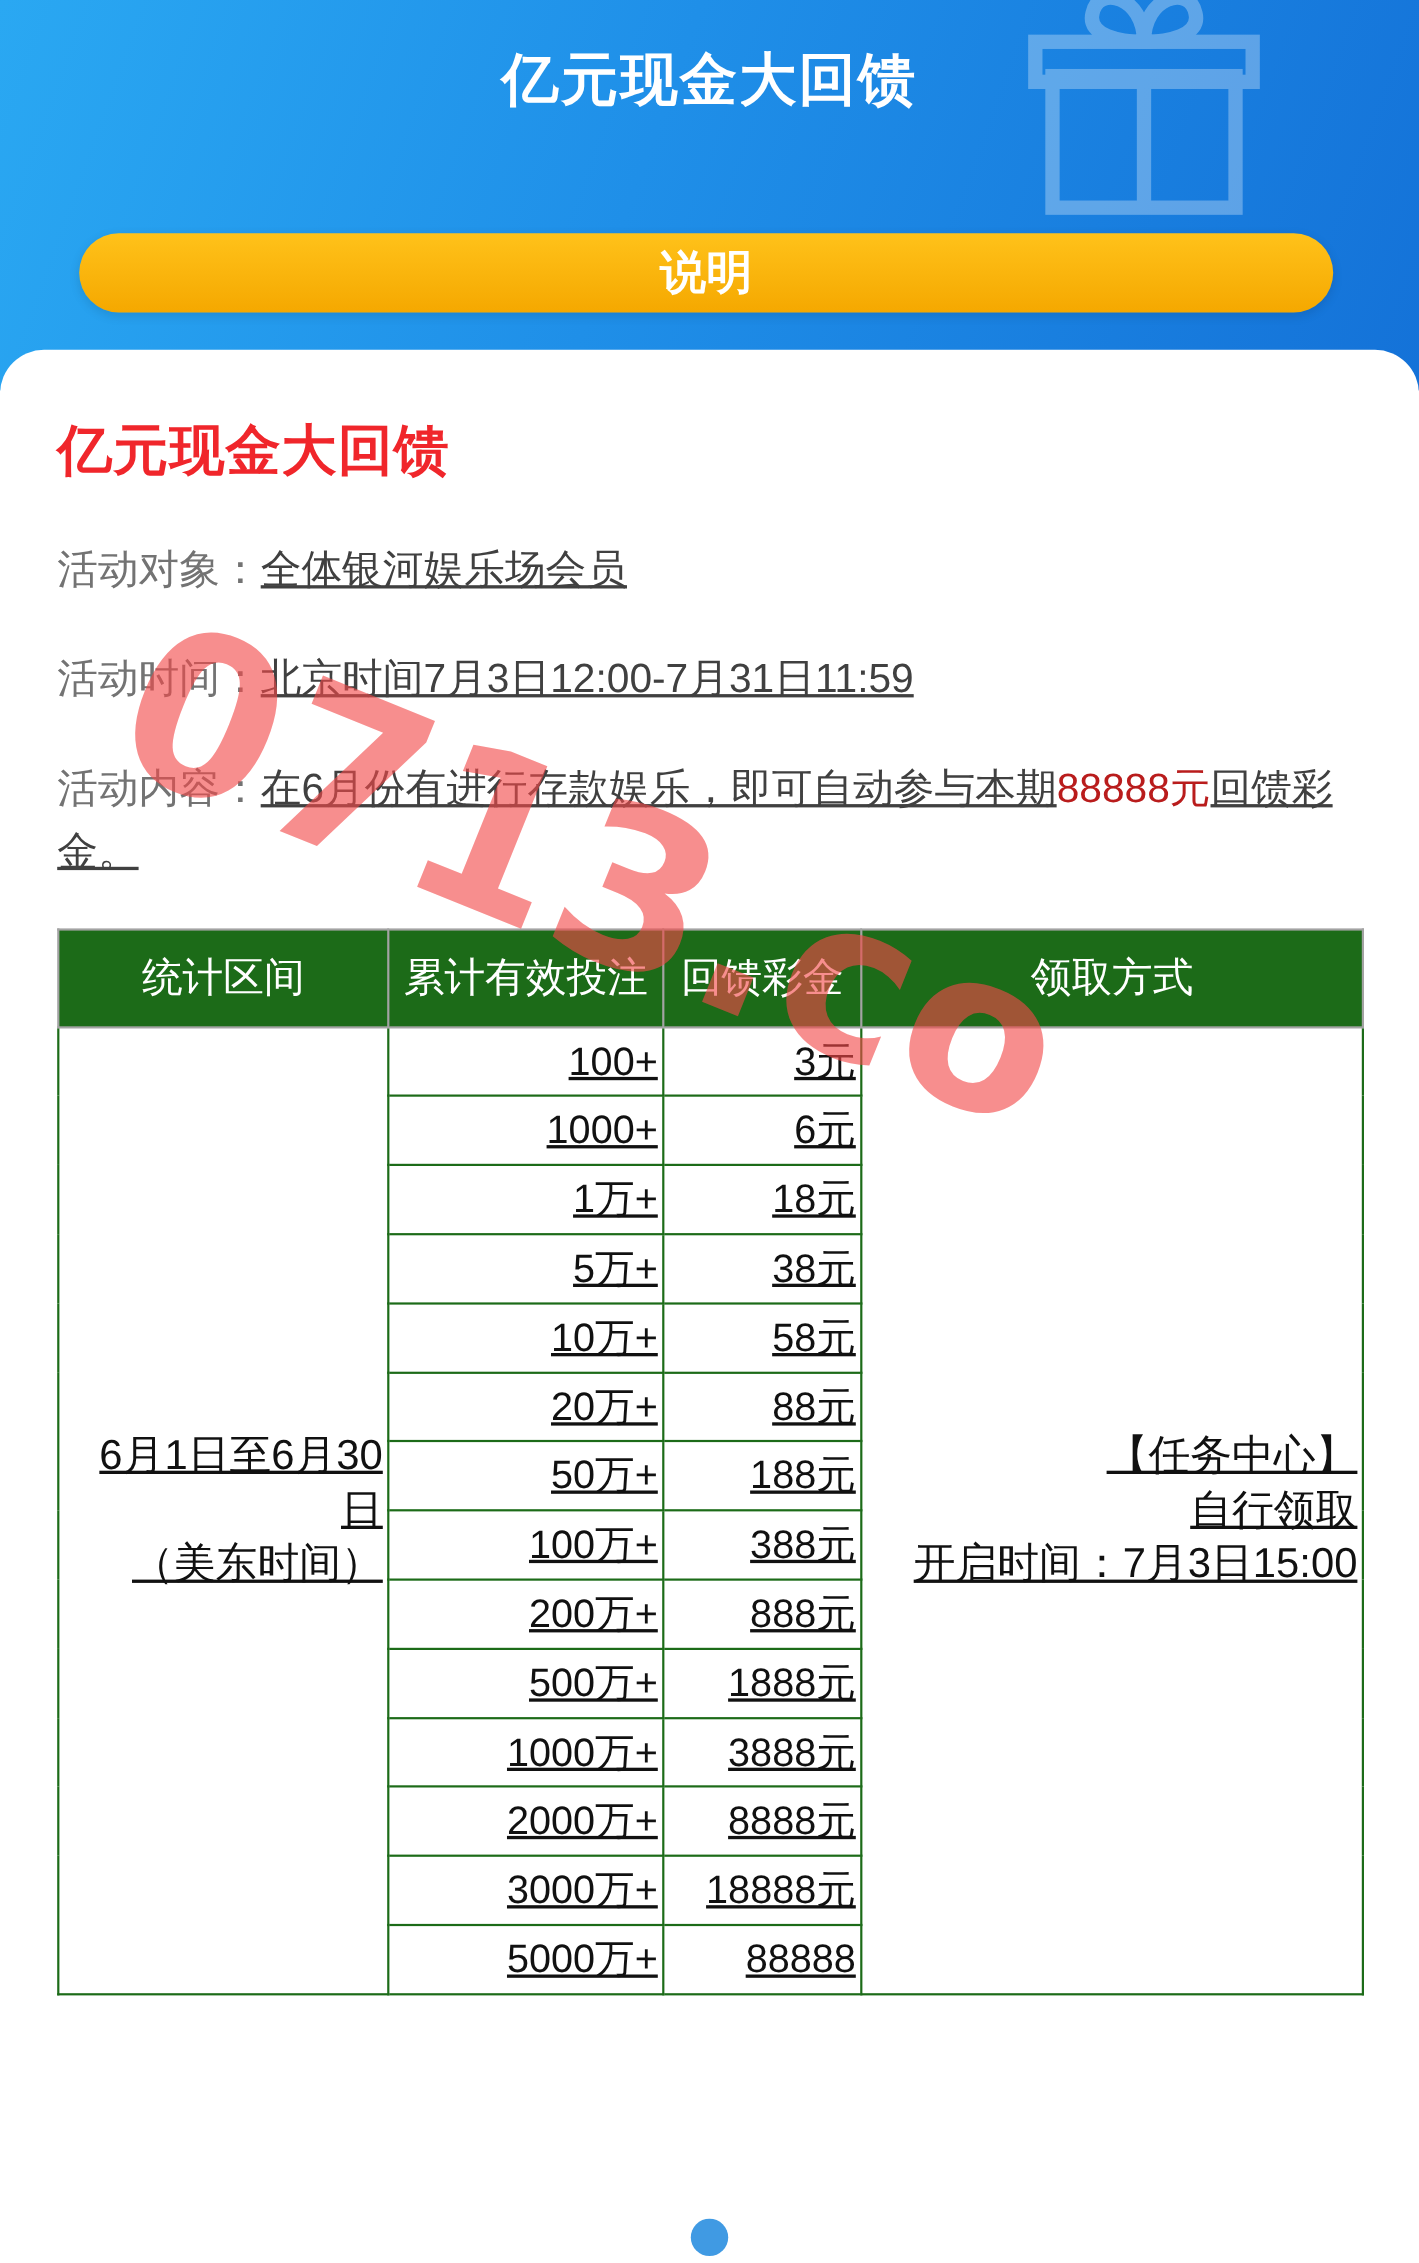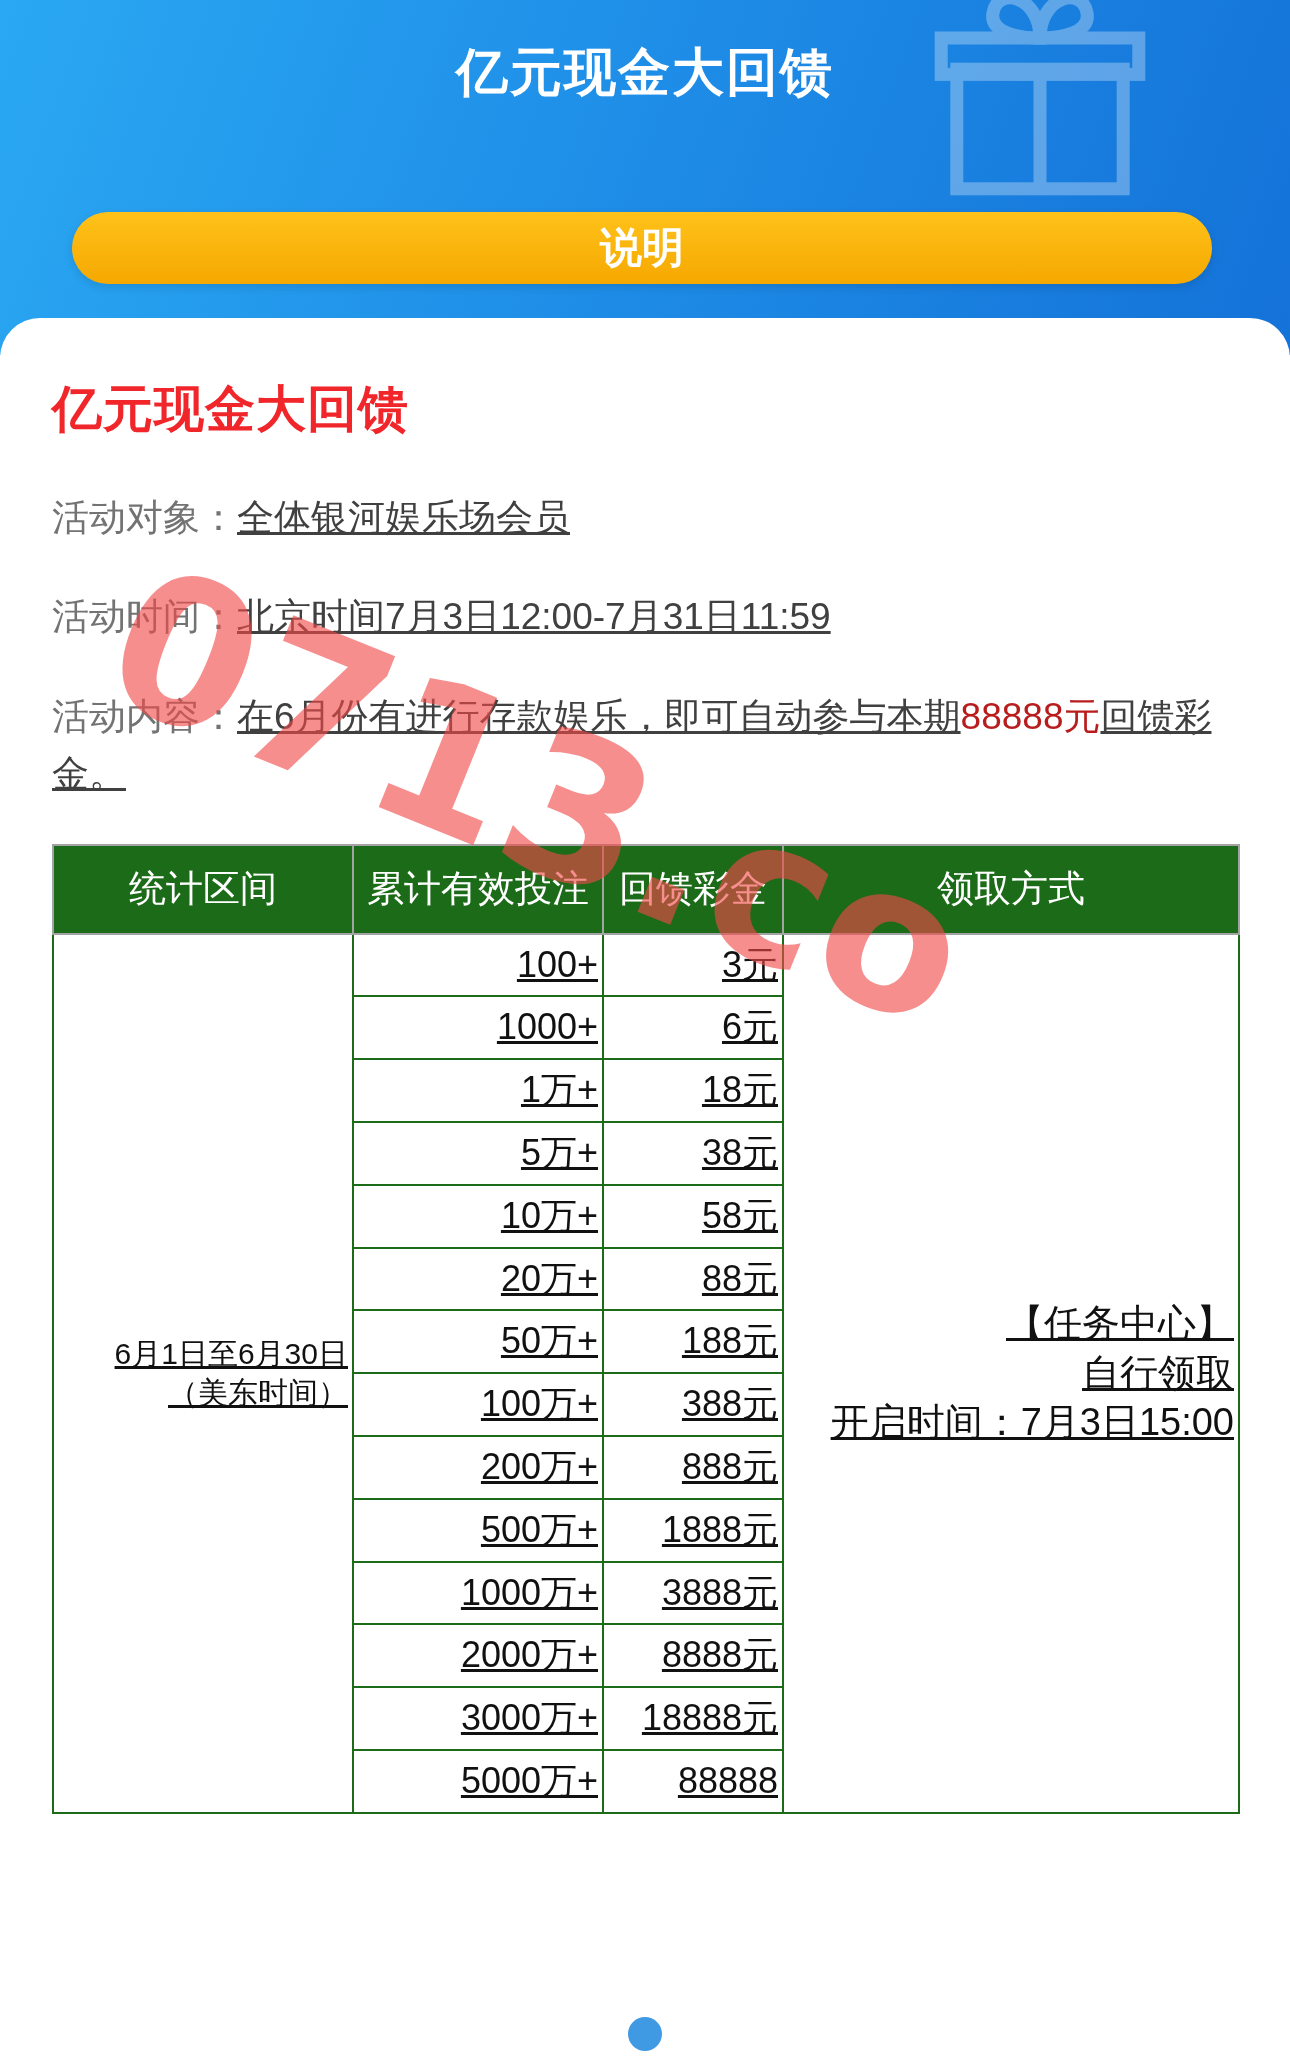--- a/index.html
+++ b/index.html
@@ -128,21 +128,21 @@
     color: #111111;
     line-height: 1.3;
     text-decoration: underline;
   }
   .col-period { width: 300px; }
   .col-bet    { width: 250px; }
   .col-bonus  { width: 180px; }
   .col-claim  { width: 456px; }
 
   .cell-period {
-    font-size: 30px;
+    font-size: 38px;
     line-height: 1.45;
   }
   .cell-claim {
     font-size: 38px;
     line-height: 1.5;
   }
 
   
   .watermark {
     position: absolute;

